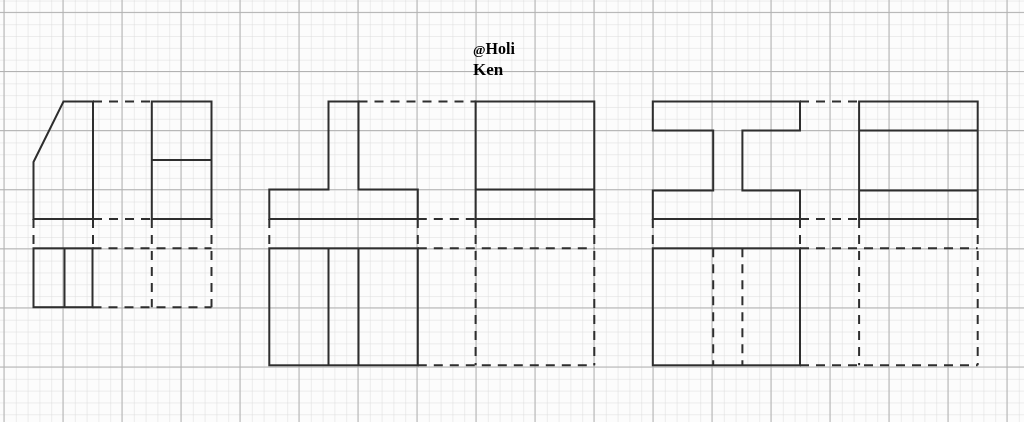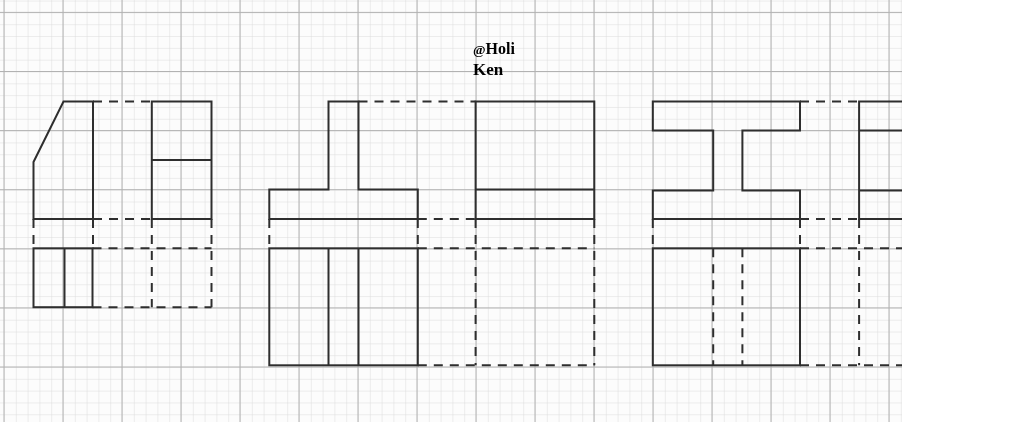--- a/index.html
+++ b/index.html
@@ -1,18 +1,18 @@
 <!DOCTYPE html>
 <html lang="en"><head>
 <meta charset="utf-8">
 <title>Orthographic projection worksheet</title>
 <style>
   html,body{margin:0;padding:0;background:#ffffff;}
   body{font-family:"Liberation Sans",sans-serif;}
-  #sheet{position:relative;width:902px;height:422px;overflow:hidden;}
+  #sheet{position:relative;width:1024px;height:422px;overflow:hidden;}
 </style>
 </head>
 <body>
 <div id="sheet">
 <svg width="1024" height="422" viewBox="0 0 1024 422" xmlns="http://www.w3.org/2000/svg">
 <defs>
 <pattern id="minor" width="11.8" height="11.82" patternUnits="userSpaceOnUse" x="4" y="12.4">
 <path d="M11.8 0H0V11.82" fill="none" stroke="#dcdcdc" stroke-width="1"></path>
 </pattern>
 </defs>

